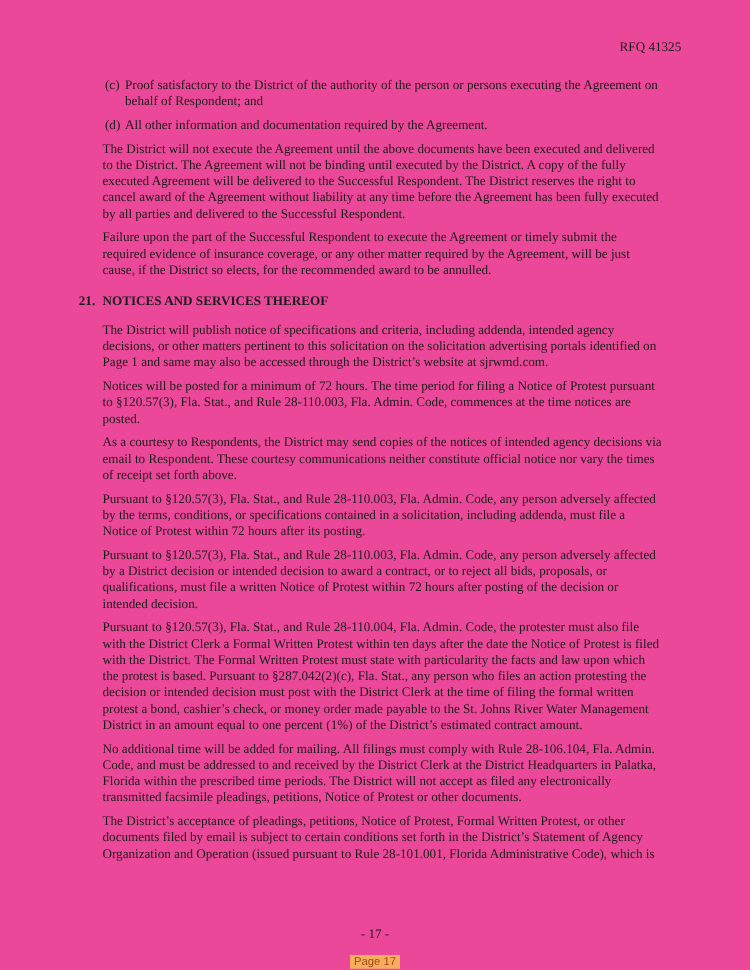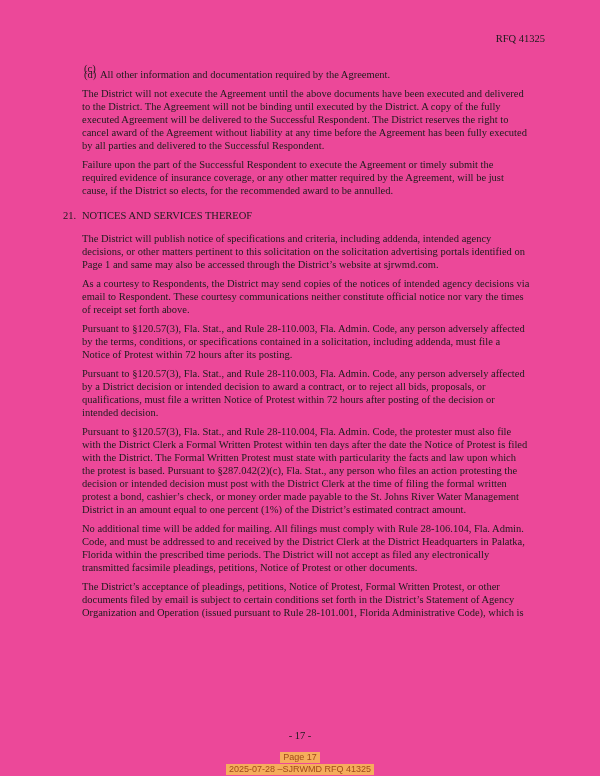--- a/index.html
+++ b/index.html
@@ -39,21 +39,21 @@
   .list-item .marker {
     position: absolute;
     left: 2px;
     top: 0;
   }
   .para {
     margin: 0 16px 6px 0;
   }
   .section-heading {
     position: relative;
-    font-weight: normal;
+    font-weight: bold;
     margin-top: 12px;
     margin-bottom: 10px;
   }
   .section-heading .sec-num {
     position: absolute;
     left: -19px;
     top: 0;
   }
   .footer {
     position: absolute;
@@ -84,52 +84,51 @@
 <body>
 
 <div class="page">
 
   <div class="doc-ref">RFQ 41325</div>
 
   <div class="content">
 
     <div class="list-item">
       <span class="marker">(c)</span>
+      <span>Proof satisfactory to the District of the authority of the person or persons executing the Agreement on behalf of Respondent; and</span>
     </div>
 
     <div class="list-item">
       <span class="marker">(d)</span>
       <span>All other information and documentation required by the Agreement.</span>
     </div>
 
     <p class="para">The District will not execute the Agreement until the above documents have been executed and delivered to the District. The Agreement will not be binding until executed by the District. A copy of the fully executed Agreement will be delivered to the Successful Respondent. The District reserves the right to cancel award of the Agreement without liability at any time before the Agreement has been fully executed by all parties and delivered to the Successful Respondent.</p>
     <p class="para">Failure upon the part of the Successful Respondent to execute the Agreement or timely submit the required evidence of insurance coverage, or any other matter required by the Agreement, will be just cause, if the District so elects, for the recommended award to be annulled.</p>
 
     <div class="section-heading">
       <span class="sec-num">21.</span>
       <span>NOTICES AND SERVICES THEREOF</span>
     </div>
 
     <p class="para">The District will publish notice of specifications and criteria, including addenda, intended agency decisions, or other matters pertinent to this solicitation on the solicitation advertising portals identified on Page 1 and same may also be accessed through the District’s website at sjrwmd.com.</p>
+    <p class="para">Notices will be posted for a minimum of 72 hours. The time period for filing a Notice of Protest pursuant to §120.57(3), Fla. Stat., and Rule 28-110.003, Fla. Admin. Code, commences at the time notices are posted.</p>
     <p class="para">As a courtesy to Respondents, the District may send copies of the notices of intended agency decisions via email to Respondent. These courtesy communications neither constitute official notice nor vary the times of receipt set forth above.</p>
 
 
     <p class="para">Pursuant to §120.57(3), Fla. Stat., and Rule 28-110.003, Fla. Admin. Code, any person adversely affected by the terms, conditions, or specifications contained in a solicitation, including addenda, must file a Notice of Protest within 72 hours after its posting.</p>
     <p class="para">Pursuant to §120.57(3), Fla. Stat., and Rule 28-110.003, Fla. Admin. Code, any person adversely affected by a District decision or intended decision to award a contract, or to reject all bids, proposals, or qualifications, must file a written Notice of Protest within 72 hours after posting of the decision or intended decision.</p>
     <p class="para">Pursuant to §120.57(3), Fla. Stat., and Rule 28-110.004, Fla. Admin. Code, the protester must also file with the District Clerk a Formal Written Protest within ten days after the date the Notice of Protest is filed with the District. The Formal Written Protest must state with particularity the facts and law upon which the protest is based. Pursuant to §287.042(2)(c), Fla. Stat., any person who files an action protesting the decision or intended decision must post with the District Clerk at the time of filing the formal written protest a bond, cashier’s check, or money order made payable to the St. Johns River Water Management District in an amount equal to one percent (1%) of the District’s estimated contract amount.</p>
     <p class="para">No additional time will be added for mailing. All filings must comply with Rule 28-106.104, Fla. Admin. Code, and must be addressed to and received by the District Clerk at the District Headquarters in Palatka, Florida within the prescribed time periods. The District will not accept as filed any electronically transmitted facsimile pleadings, petitions, Notice of Protest or other documents.</p>
     <p class="para">The District’s acceptance of pleadings, petitions, Notice of Protest, Formal Written Protest, or other documents filed by email is subject to certain conditions set forth in the District’s Statement of Agency Organization and Operation (issued pursuant to Rule 28-101.001, Florida Administrative Code), which is</p>
 
   </div>
 
   <div class="footer">
     <div class="page-number">- 17 -</div>
     <div class="stamp">
       <div class="stamp-line">
         <span class="hl" style="background: rgb(246, 173, 92); color: rgb(160, 73, 26);">Page 17</span>
       </div>
-      <div class="stamp-line">
-        <span class="hl" style="background: rgb(246, 173, 92); color: rgb(160, 73, 26);">2025-07-28 –SJRWMD RFQ 41325</span>
-      </div>
     </div>
   </div>
 
 </div>
 
 </body></html>

